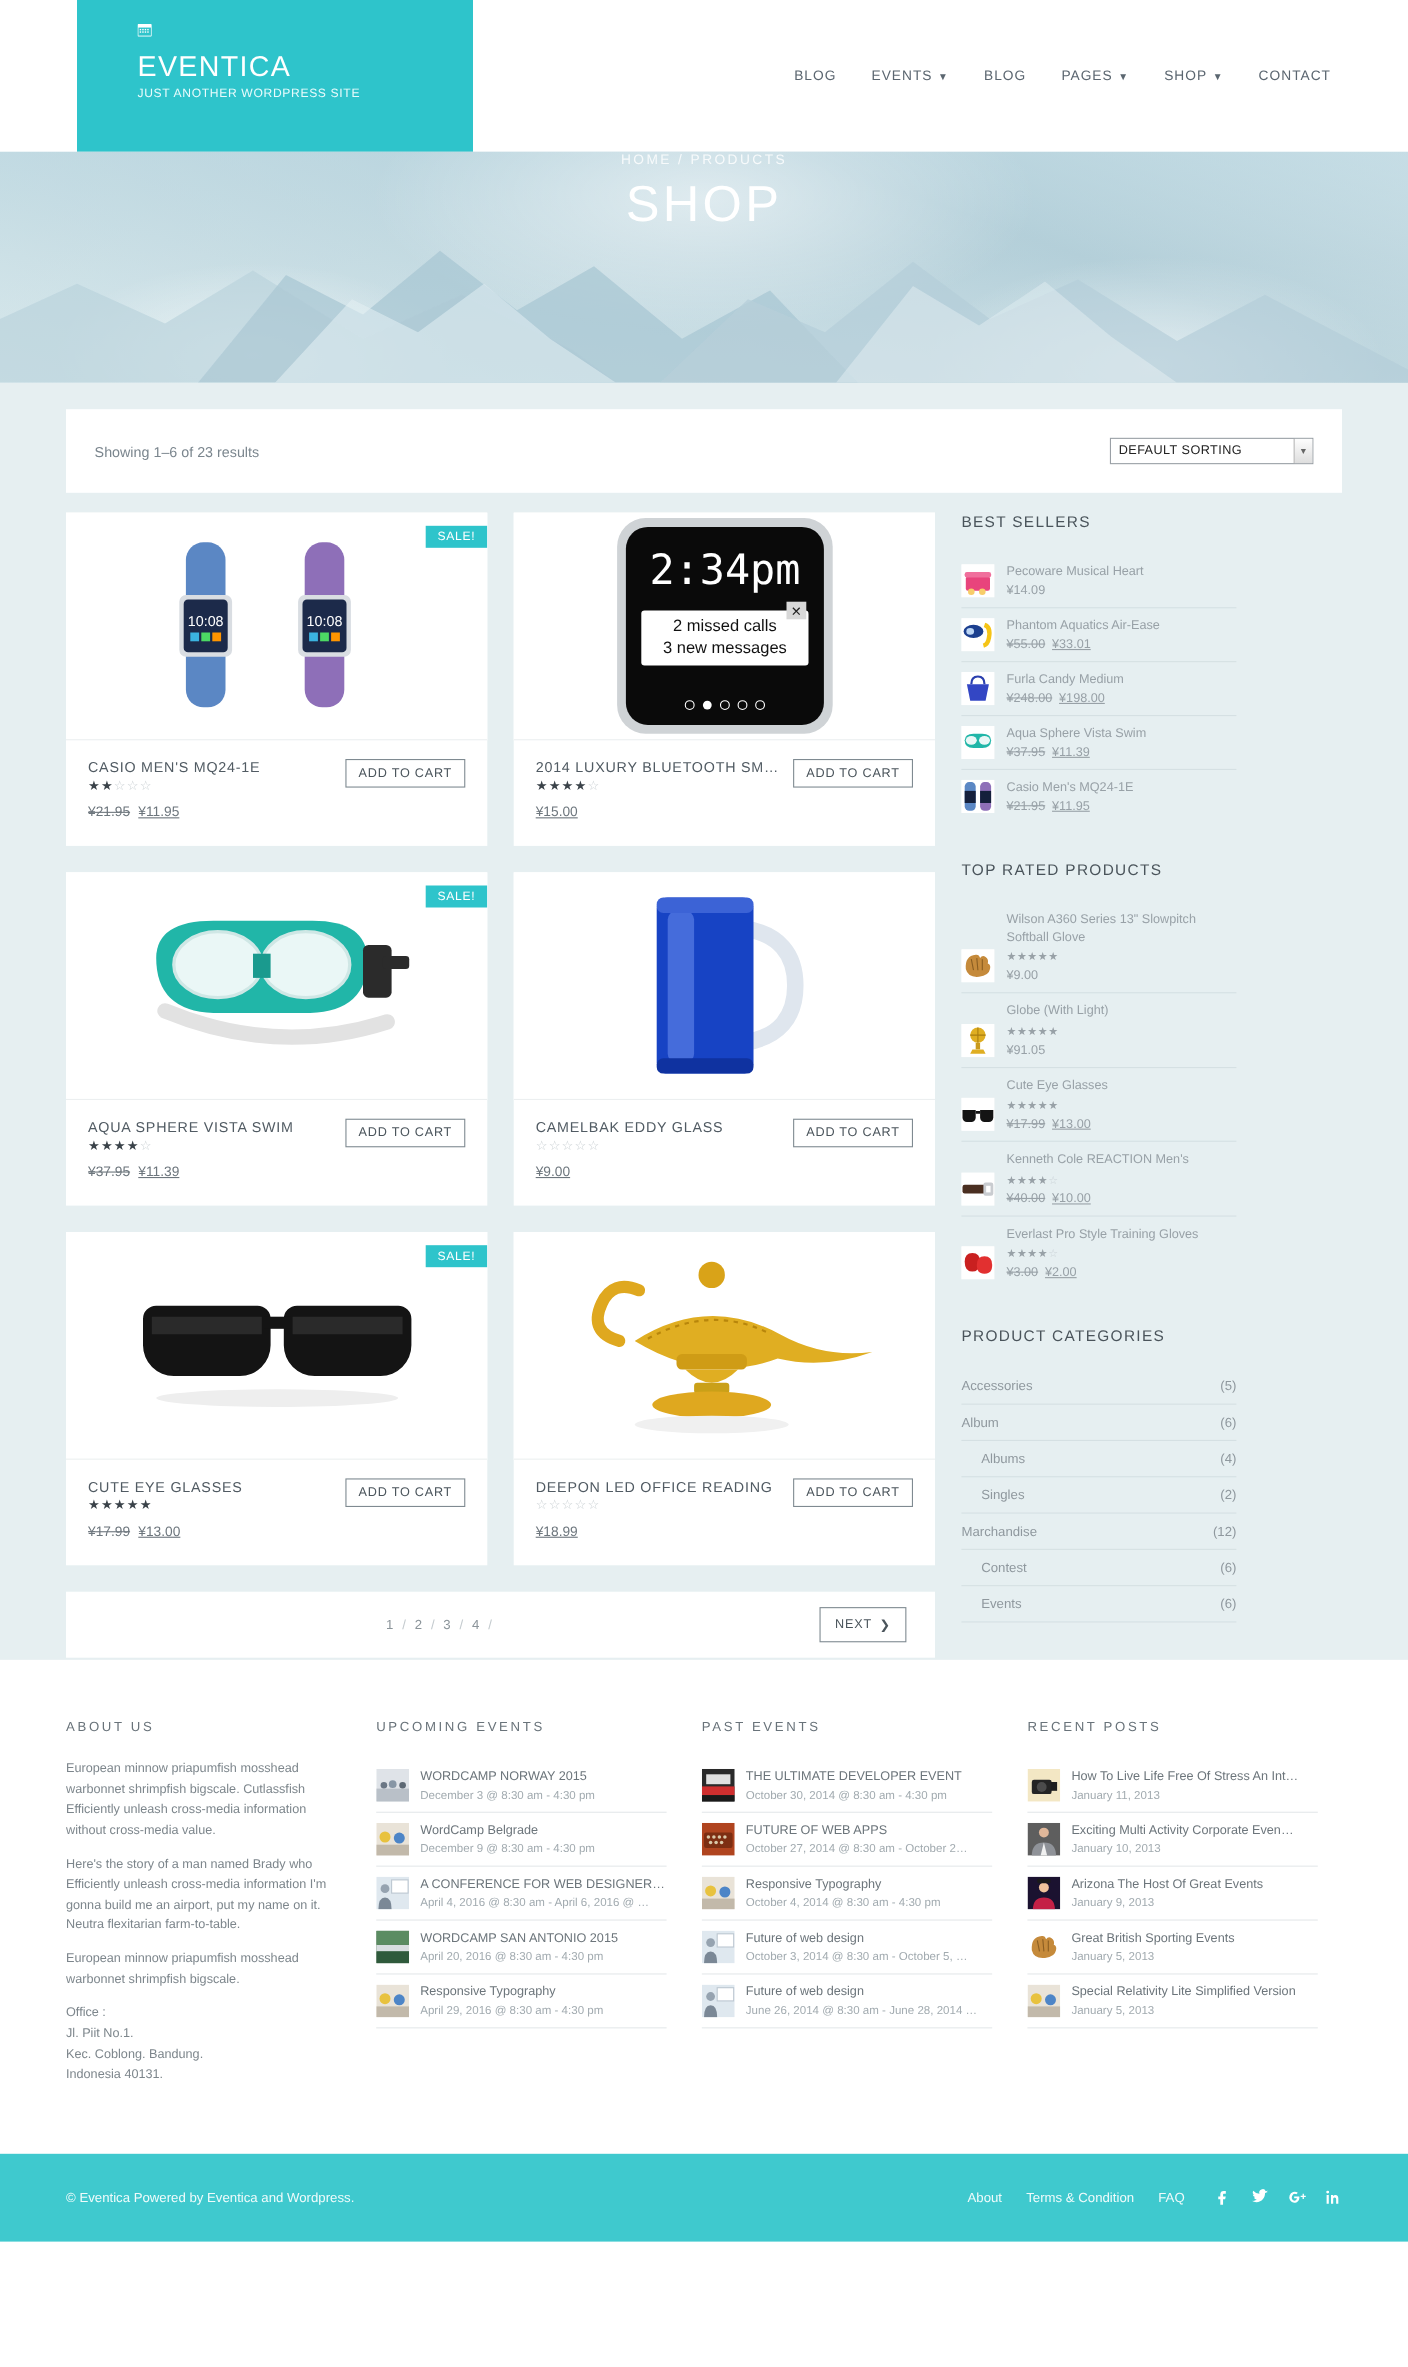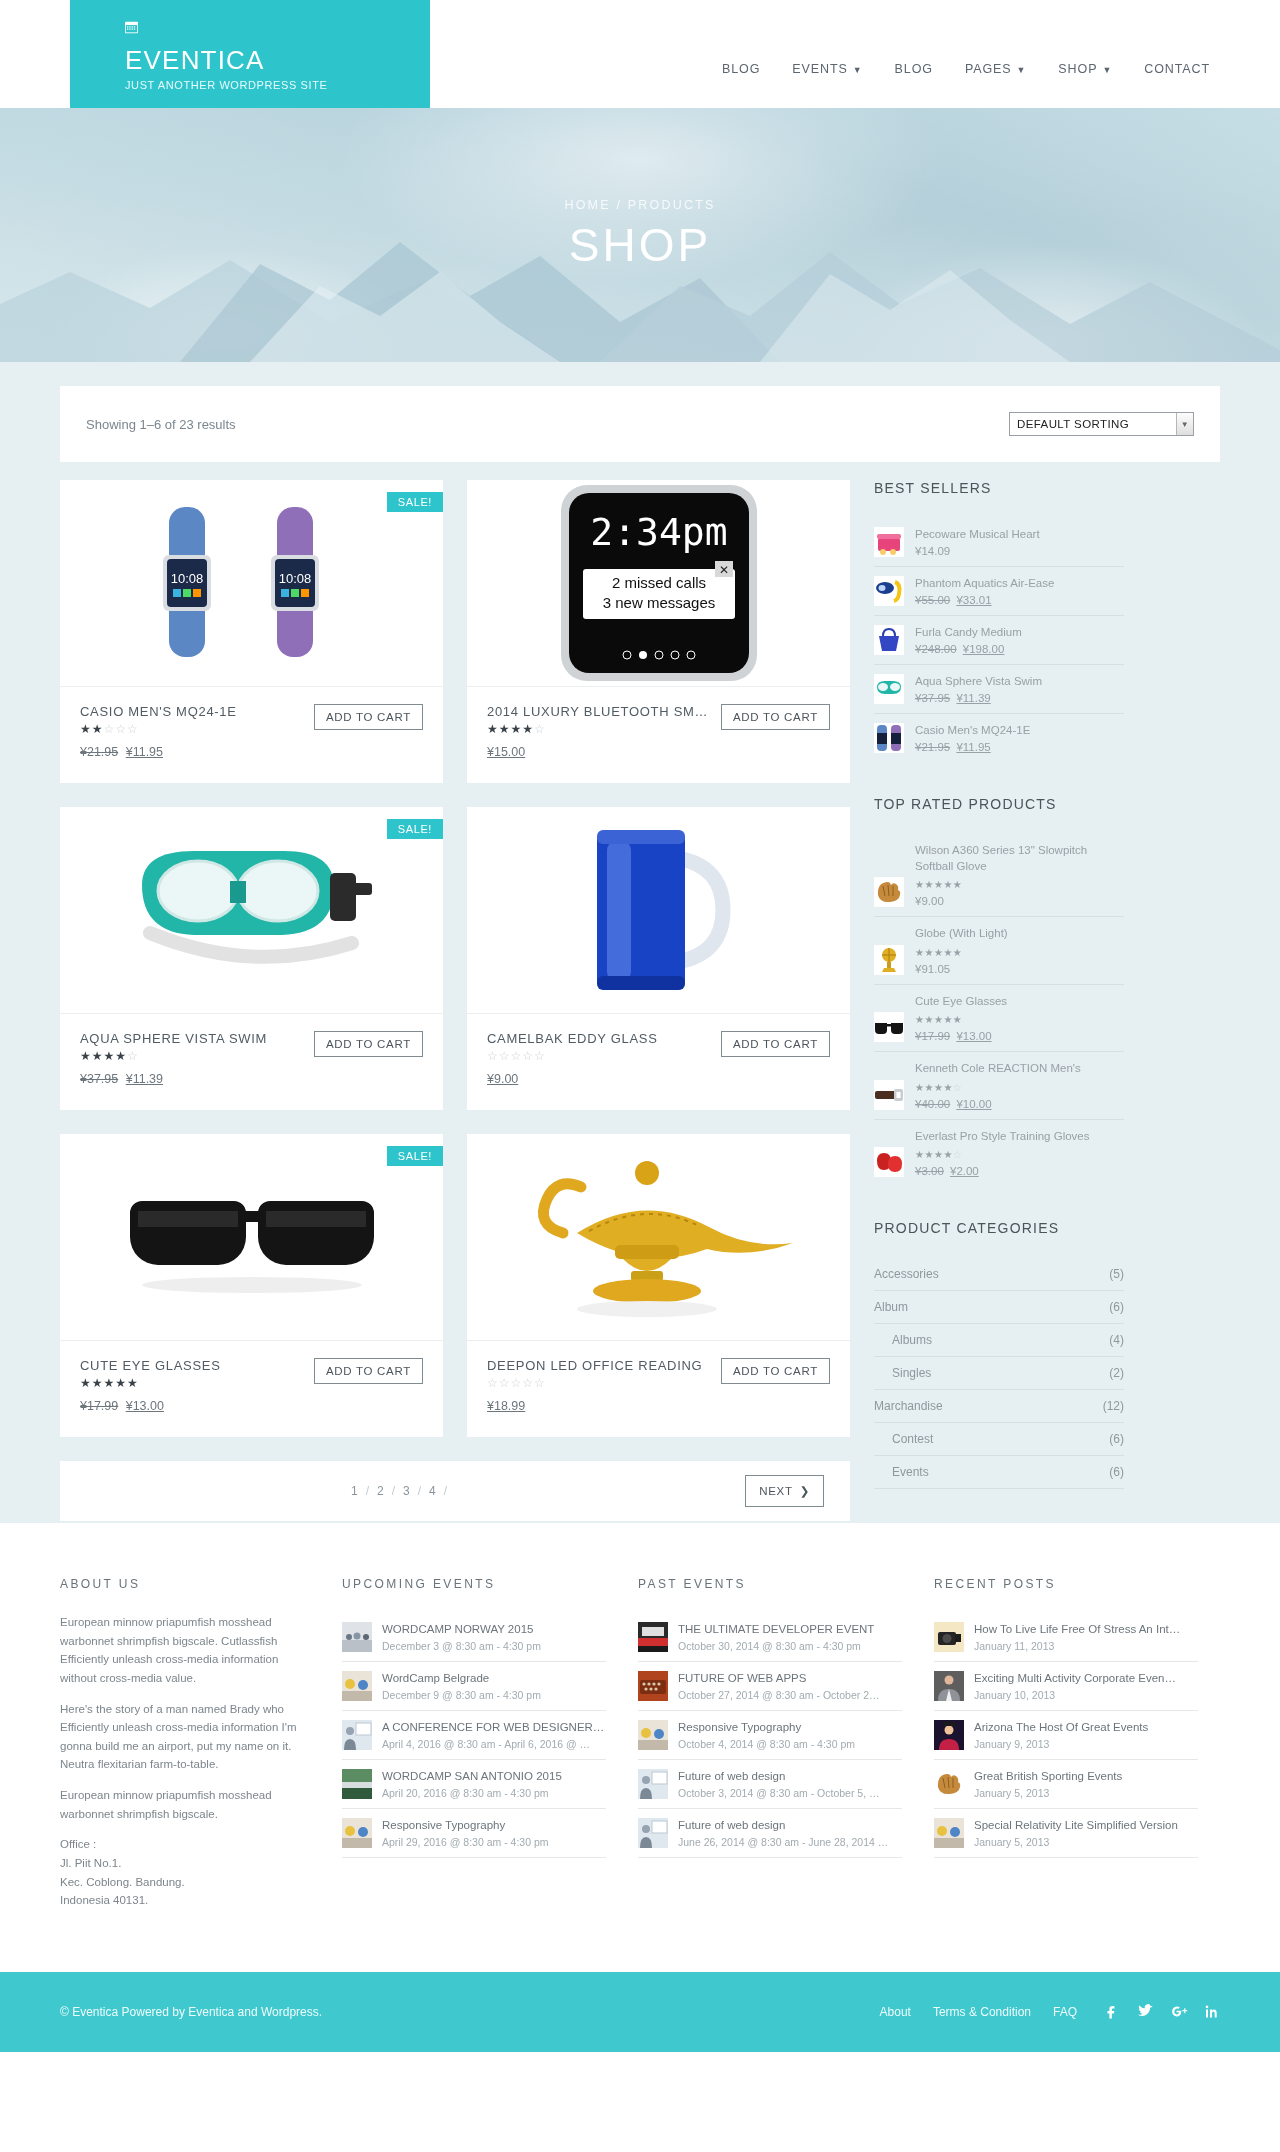--- a/index.html
+++ b/index.html
@@ -7,21 +7,21 @@
     width: 1280px;
     font-family: "Liberation Sans", sans-serif;
     background: #ffffff;
     color: #555;
   }
   body { width: 1280px; overflow-x: hidden; }
 
   
   .header {
     position: relative;
-    height: 108px;
+    height: 138px;
     background: #ffffff;
   }
   .brand-block {
     position: absolute;
     left: 70px; top: 0;
     width: 360px; height: 138px;
     background: #2ec4cb;
     display: flex; flex-direction: column;
     justify-content: center;
   }
@@ -57,28 +57,28 @@
     letter-spacing: 0.9px;
     color: #5b6670;
     cursor: pointer;
     display: flex; align-items: center; gap: 5px;
     white-space: nowrap;
   }
   .caret { font-size: 9px; line-height: 1; position: relative; top: 1px; }
 
   
   .hero {
-    height: 254px;
+    height: 210px;
     position: relative;
     overflow: hidden;
     background:
       linear-gradient(180deg, rgba(190,218,227,0.55) 0%, rgba(200,224,230,0.35) 45%, rgba(214,232,236,0.5) 100%),
       linear-gradient(200deg, #cfe1e8 0%, #a9c6d2 30%, #bdd4dd 55%, #d9e8ec 100%);
     display: flex; flex-direction: column;
-    align-items: center; justify-content: center;
+    align-items: center; 
   }
   .hero::before {
     content: "";
     position: absolute; inset: 0;
     background:
       radial-gradient(ellipse 260px 120px at 18% 88%, rgba(255,255,255,.55), transparent 70%),
       radial-gradient(ellipse 300px 140px at 82% 92%, rgba(255,255,255,.5), transparent 70%),
       radial-gradient(ellipse 420px 170px at 50% 20%, rgba(255,255,255,.55), transparent 72%);
   }
   .mtn {

